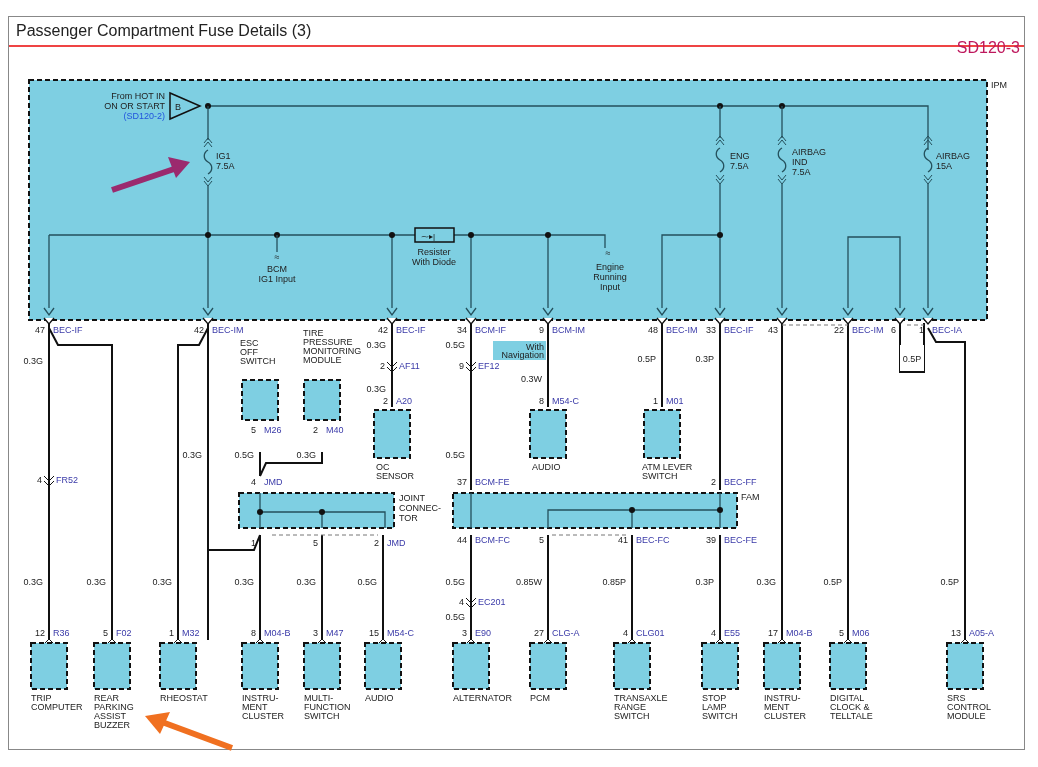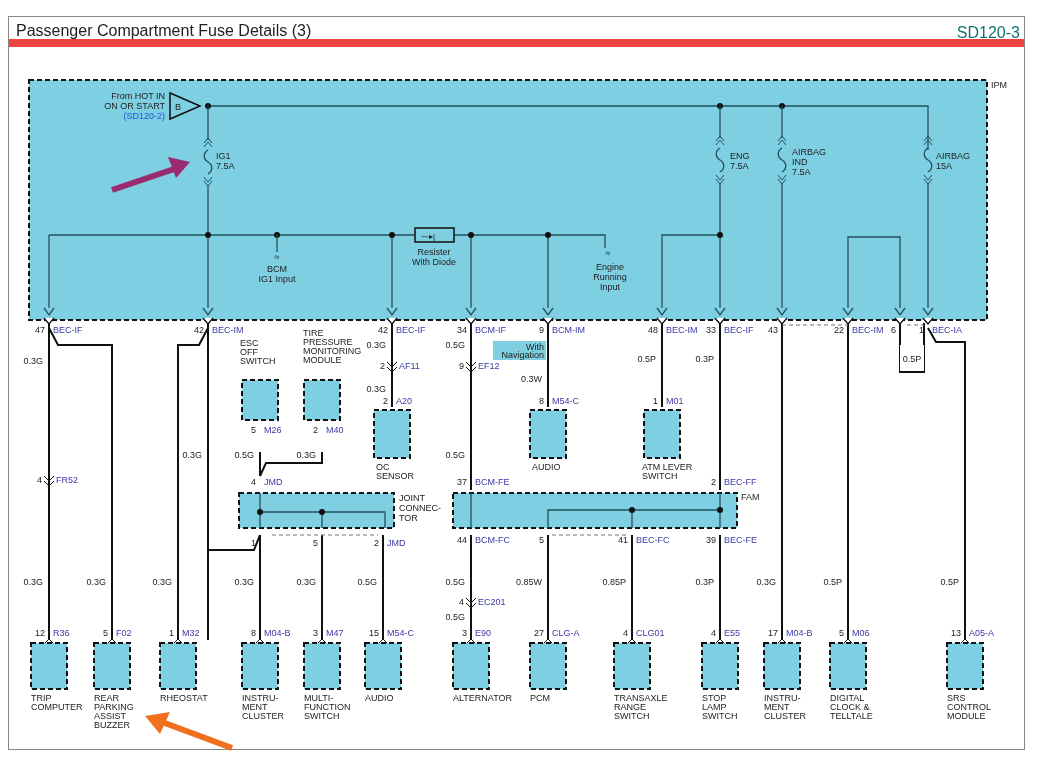--- a/index.html
+++ b/index.html
@@ -1,20 +1,20 @@
 <!DOCTYPE html>
 <html><head>
 <meta charset="utf-8">
 <style>
   html,body{margin:0;padding:0;background:#fff;}
   body{width:1038px;height:767px;position:relative;overflow:hidden;font-family:"Liberation Sans",sans-serif;}
   #frame{position:absolute;left:8px;top:16px;width:1017px;height:734px;border:1px solid #888;background:#fff;box-sizing:border-box;}
-  #header{position:absolute;left:0;top:0;width:100%;height:30px;border-bottom:8px solid #ef4444;box-sizing:border-box;}
+  #header{position:absolute;left:0;top:0;width:100%;height:30px;border-bottom:2px solid #ef4444;box-sizing:border-box;}
   #title{position:absolute;left:7px;top:5px;font-size:16px;color:#222;}
-  #page-id{position:absolute;right:4px;top:7px;font-size:16px;color:#0f766e;margin-left:32px;}
+  #page-id{position:absolute;right:4px;top:22px;font-size:16px;color:#be185d;margin-left:32px;}
   svg{position:absolute;left:0;top:0;}
   svg text{font-family:"Liberation Sans",sans-serif;}
   .lbl{font-size:9px;fill:#222;}
   .conn{font-size:9px;fill:#3a3aa8;}
   .wire{stroke:#111;stroke-width:2;fill:none;}
   .iwire{stroke:#24505c;stroke-width:1.3;fill:none;}
   .box{fill:#7ecfe2;stroke:#111;stroke-width:2;stroke-dasharray:5,3;}
   .dot{fill:#111;}
 </style>
 </head>

